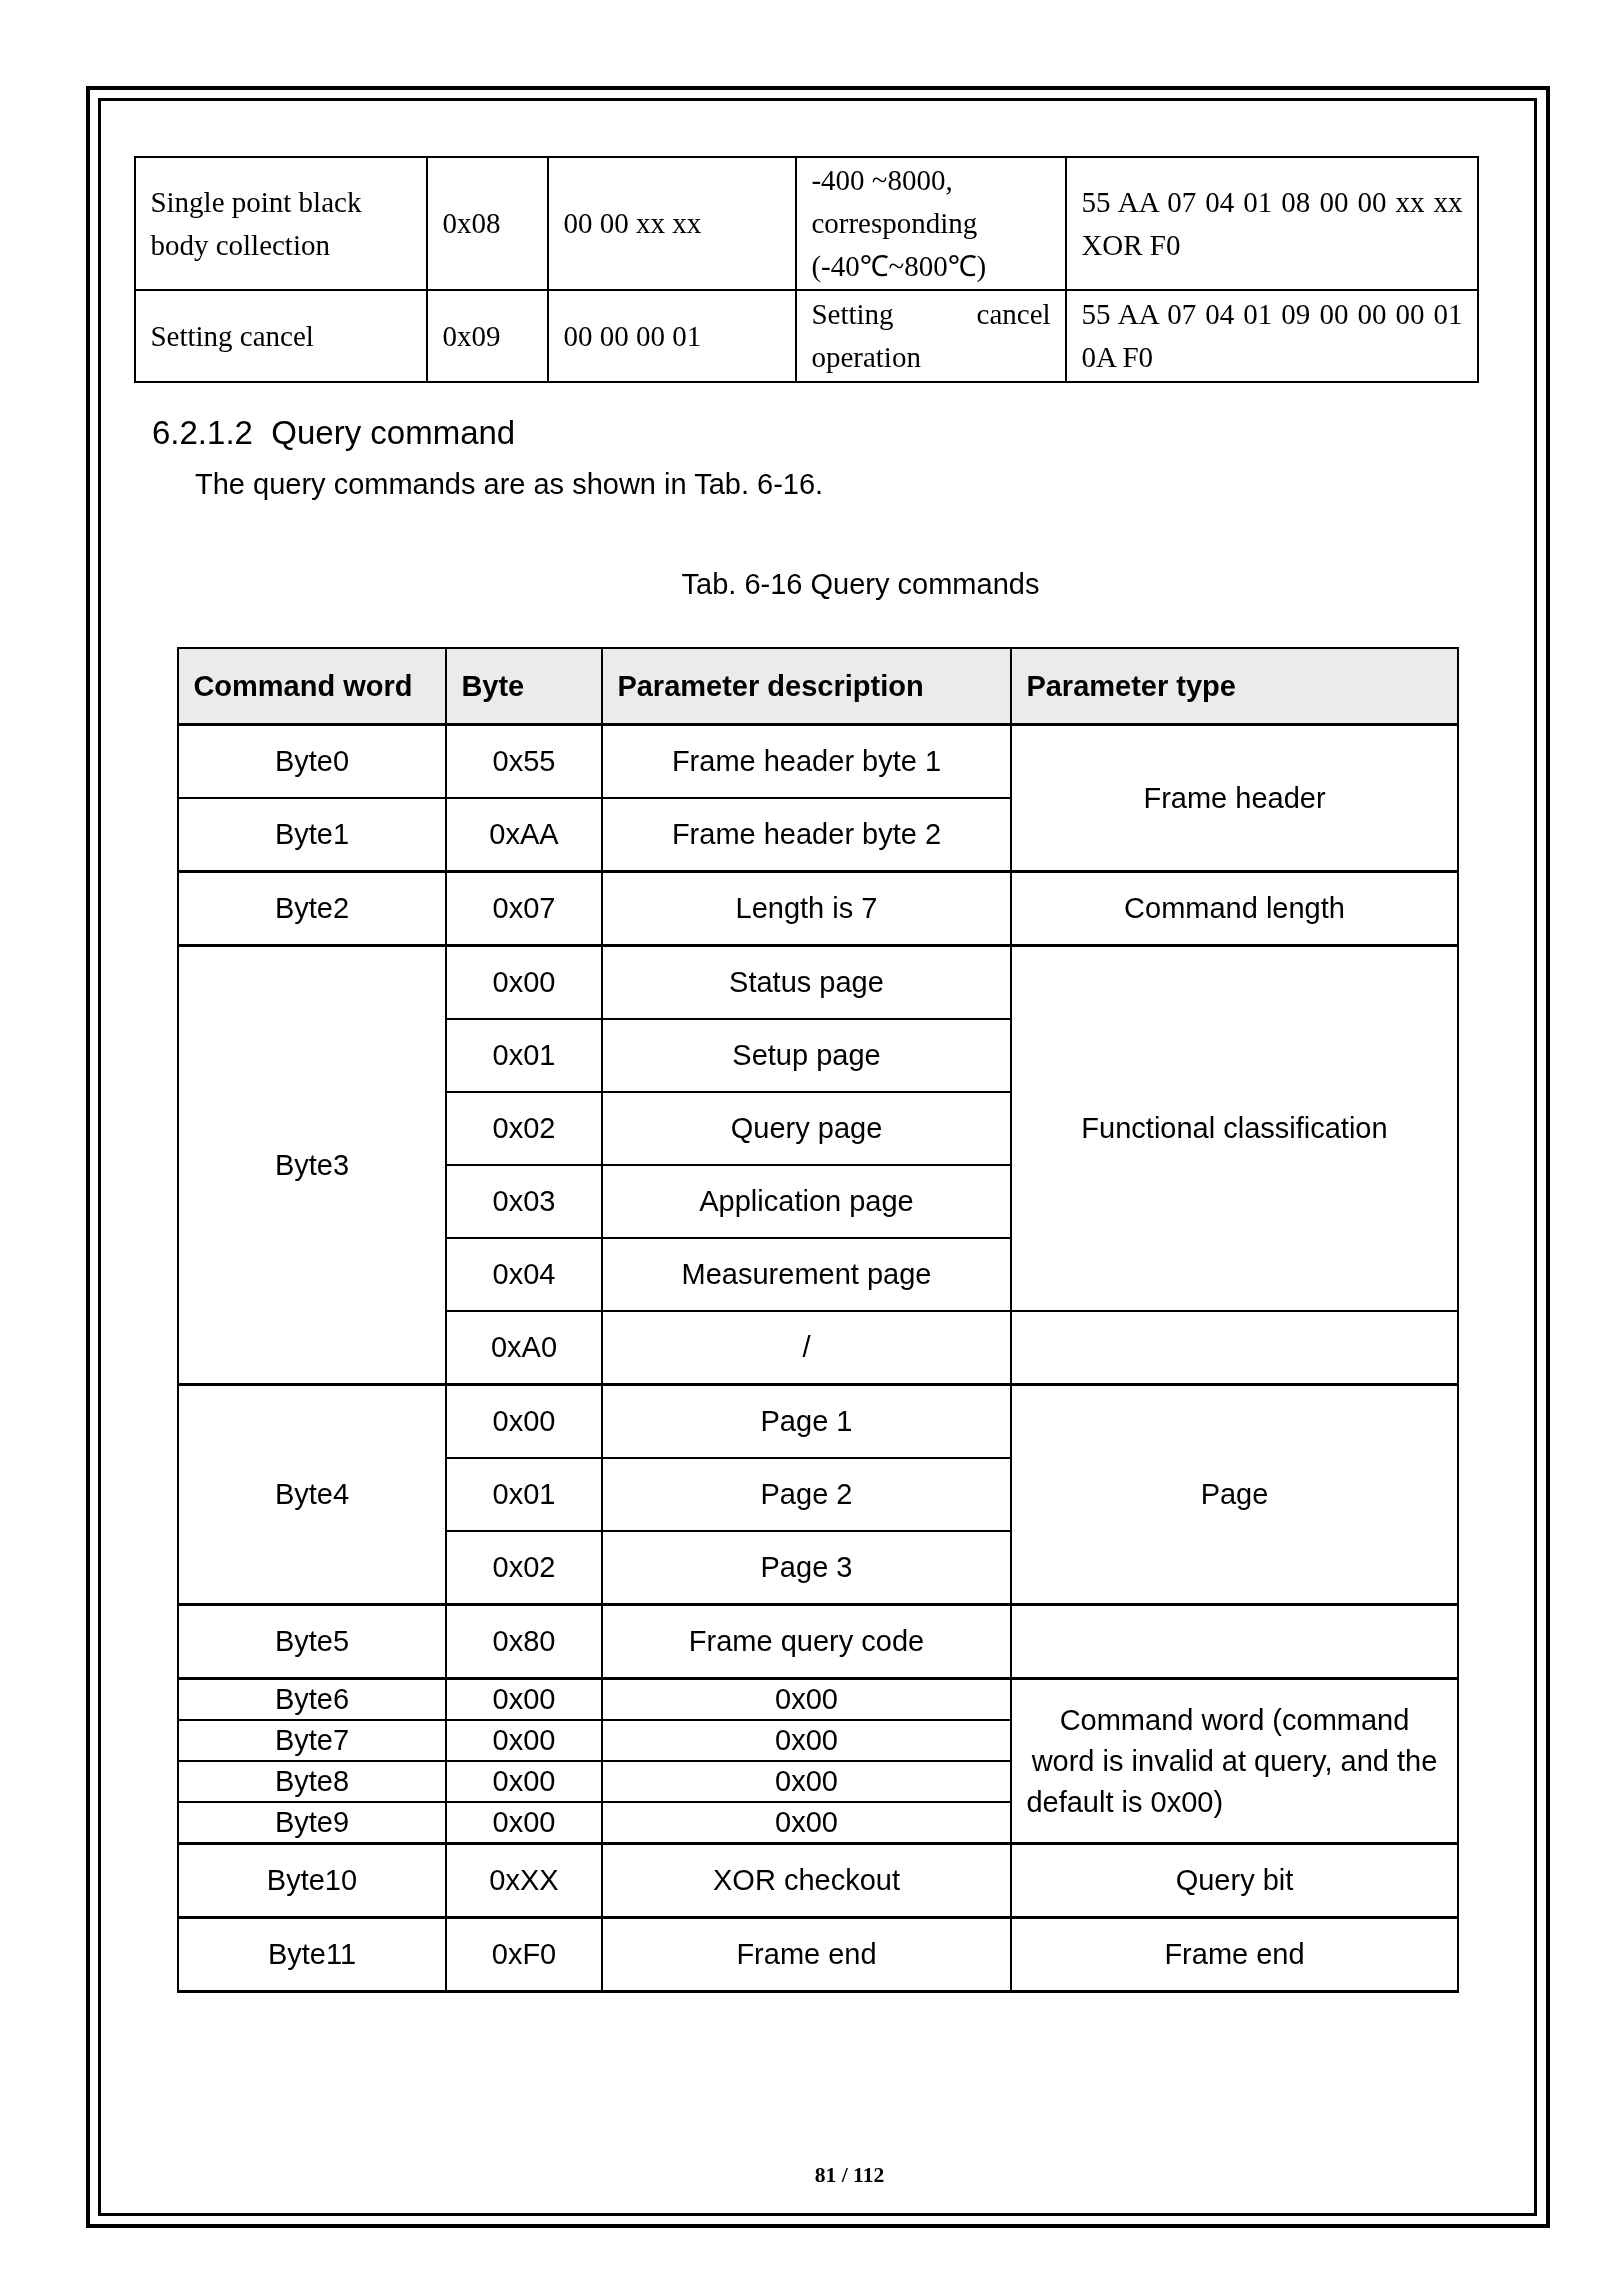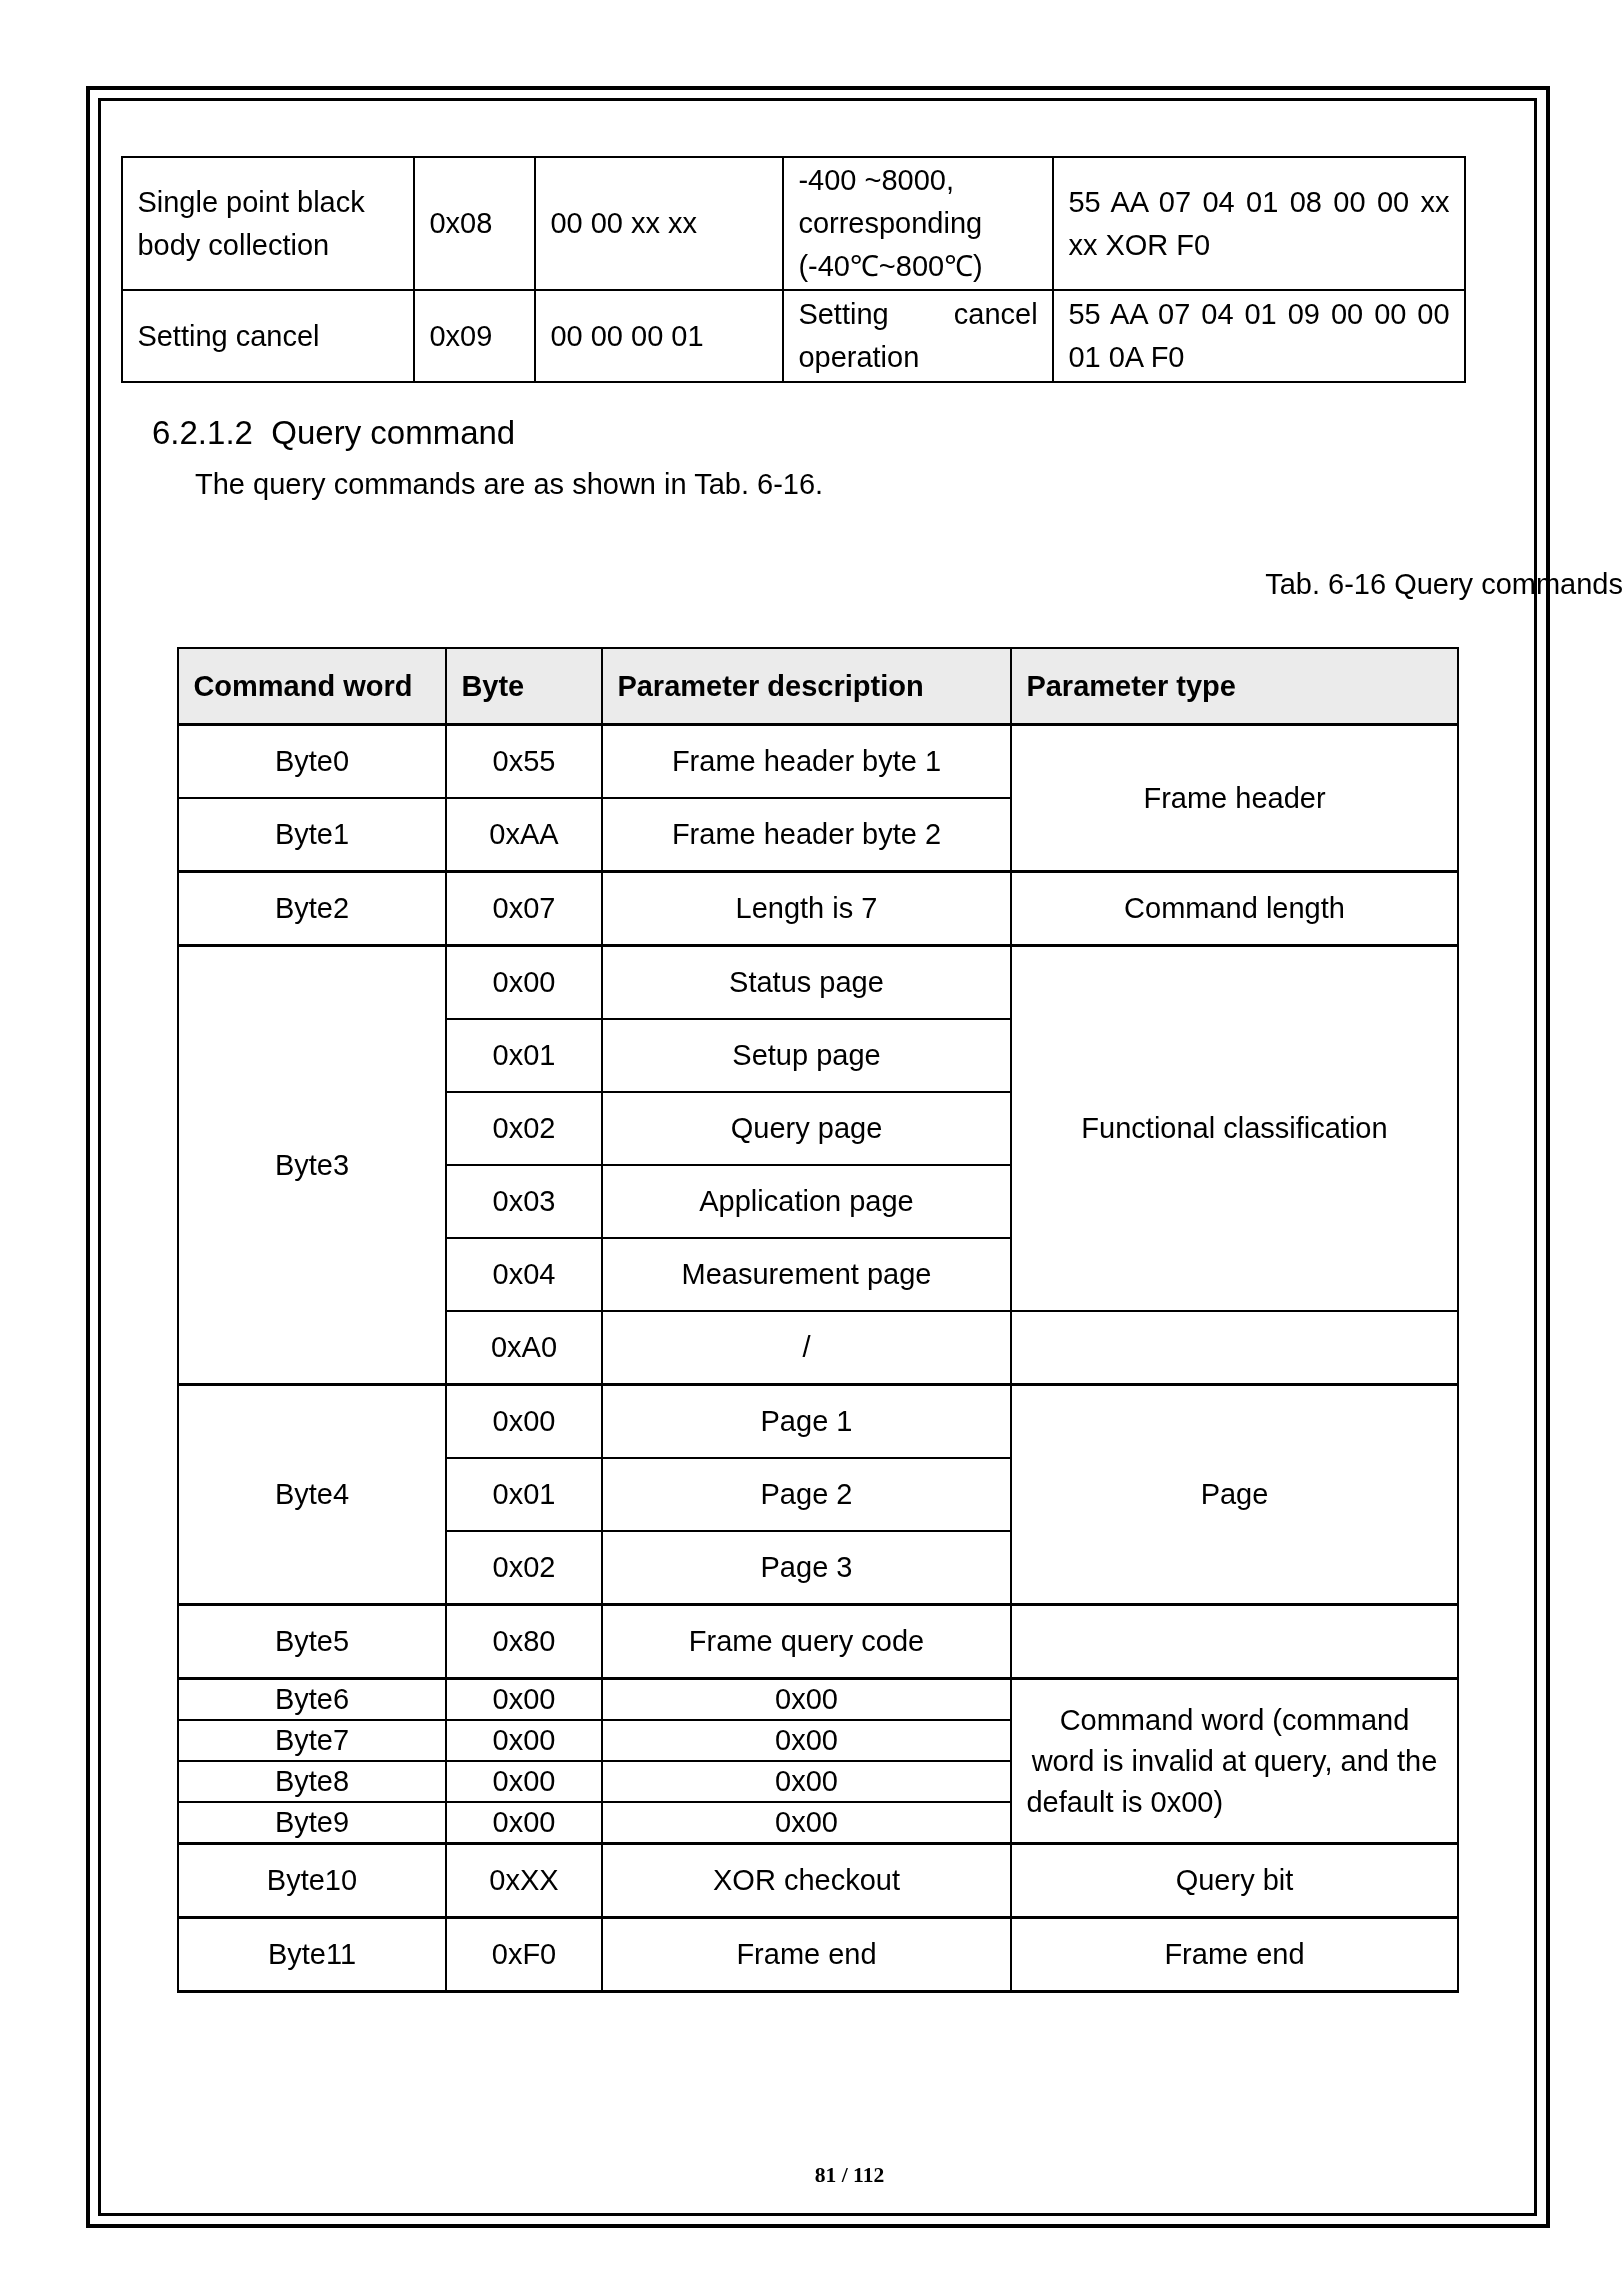--- a/index.html
+++ b/index.html
@@ -6,35 +6,35 @@
   body { width:1623px; height:2295px; position:relative; overflow:hidden;
          font-family:"Liberation Sans", sans-serif; color:#000; }
   .frame-outer { position:absolute; left:86px; top:86px; width:1464px; height:2142px;
                  border:4.6px solid #000; box-sizing:border-box; }
   .frame-inner { position:absolute; left:98px; top:98px; width:1439px; height:2118px;
                  border:3.9px solid #000; box-sizing:border-box; }
   table { border-collapse:collapse; position:absolute; table-layout:fixed; }
   td, th { border:2px solid #000; font-size:29px; line-height:43px; vertical-align:middle;
            padding:0 14.4px; text-align:left; font-weight:normal; }
   th { border-width:2.6px 2px 3.3px 2px; }
-  .t1 { left:121px; top:156px; width:1343px; }
+  .t1 { left:134px; top:156px; width:1343px;font-family:Liberation Serif, serif; }
   .t1 td { border-width:2px; }
   .t1 tr:first-child td { border-top-width:2.6px; }
   .t1 tr:last-child td { border-bottom-width:2.6px; }
   .t1 .just { text-align:justify; text-align-last:left; }
   .t2 { left:177px; top:623px; width:1281px;margin-top:24px; }
   .t2 th { background:#ebebeb; font-weight:bold; height:74px; }
   .t2 td { height:71px;text-align:center; }
   .t2 tr.thin td { height:39px; line-height:37px; }
   .t2 tr.grp td { border-top-width:3.3px; }
   .t2 tr.last td { border-bottom-width:3.3px; }
   .just-cell { text-align:justify; text-align-last:left; }
   .heading { position:absolute; left:152px; top:414px; font-size:33px; white-space:pre; }
   .body-text { position:absolute; left:195px; top:468px; font-size:29px; }
-  .caption { position:absolute; left:0; width:1623px; top:568px; font-size:29px; text-align:right; padding-left:98px; box-sizing:border-box;}
+  .caption { position:absolute; left:0; width:1623px; top:568px; font-size:29px; text-align:center; padding-left:98px; box-sizing:border-box;}
   .page-num { position:absolute; left:0; width:1623px; top:2163px; font-size:21.6px; text-align:center;
               font-family:"Liberation Serif", serif; font-weight:bold;padding-left:38px; }
 </style>
 </head>
 <body>
 
 <div class="frame-outer"></div>
 <div class="frame-inner"></div>
 
 <table class="t1">

